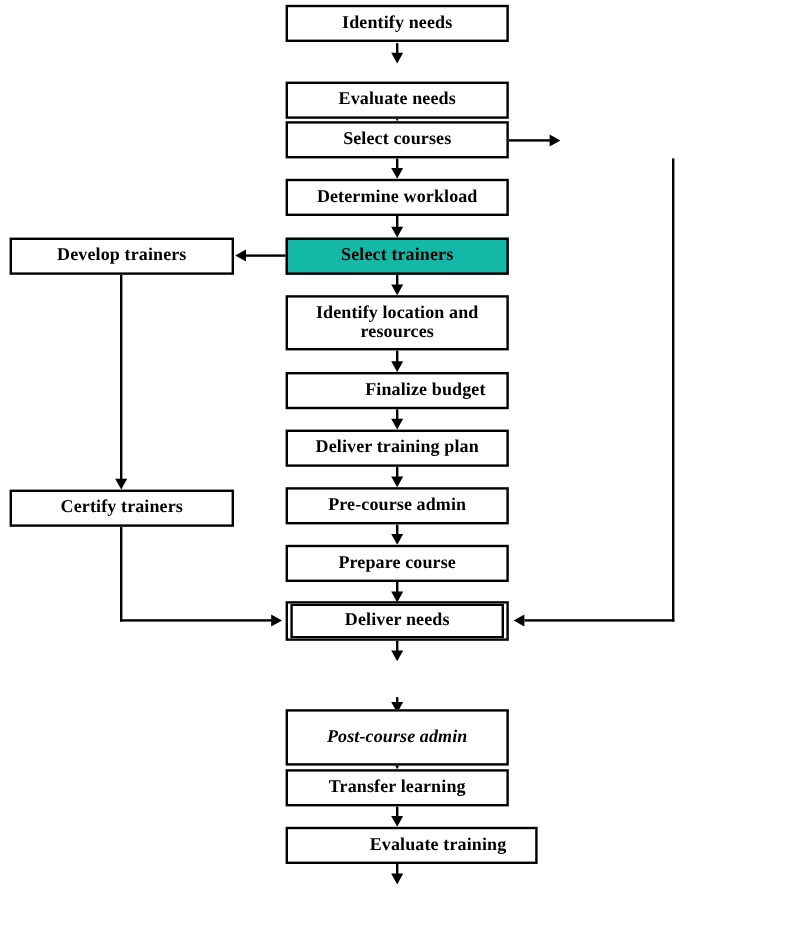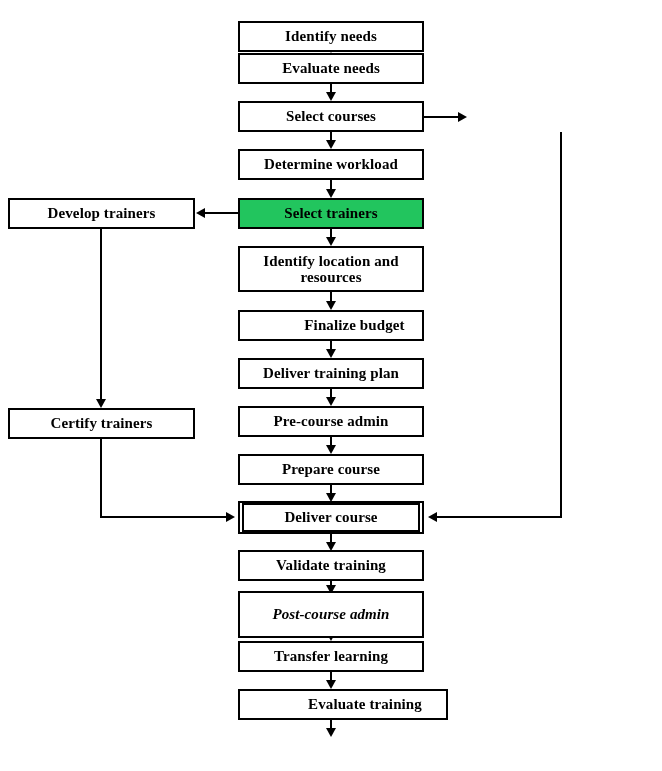--- a/index.html
+++ b/index.html
@@ -26,21 +26,21 @@
     align-items: center;
     justify-content: center;
     text-align: center;
     font-weight: bold;
     font-size: 15px;
     line-height: 1.08;
     color: #000000;
     letter-spacing: 0.1px;
   }
   .node.highlight {
-    background: #22c55e;
+    background: #14b8a6;
   }
   .node.double {
     border: 2px solid #000000;
     padding: 2px;
     background: #ffffff;
   }
   .node.double .inner {
     border: 2px solid #000000;
     width: 100%;
     height: 100%;
@@ -136,25 +136,25 @@
 
   <div class="conn v" style="left:330px; top:624px; height:10px;"></div>
   <div class="arrow down" style="left:326px; top:632px;"></div>
 
   <div class="conn v" style="left:330px; top:672px; height:10px;"></div>
   <div class="arrow down" style="left:326px; top:680px;"></div>
 
   <div class="conn v" style="left:330px; top:720px; height:10px;"></div>
   <div class="arrow down" style="left:326px; top:728px;"></div>
 
-  <div class="node" style="left:238px; top:21px; width:186px; height:31px;text-align:center;">
+  <div class="node" style="left:238px; top:4px; width:186px; height:31px;text-align:center;">
     <span>Identify needs</span>
   </div>
 
-  <div class="node" style="left:238px; top:53px; width:186px; height:31px;">
+  <div class="node" style="left:238px; top:68px; width:186px; height:31px;">
     <span>Evaluate needs</span>
   </div>
 
   <div class="node" style="left:238px; top:101px; width:186px; height:31px;">
     <span>Select courses</span>
   </div>
 
 
   <div class="node" style="left:238px; top:149px; width:186px; height:31px;">
     <span>Determine workload</span>
@@ -187,27 +187,24 @@
   <div class="node" style="left:238px; top:406px; width:186px; height:31px;">
     <span>Pre-course admin</span>
   </div>
 
   <div class="node" style="left:238px; top:454px; width:186px; height:31px;">
     <span>Prepare course</span>
   </div>
 
   <div class="node double" style="left:238px; top:501px; width:186px; height:33px;">
     <div class="inner">
-      <span>Deliver course</span>
+      <span>Deliver needs</span>
     </div>
   </div>
 
-  <div class="node" style="left:238px; top:550px; width:186px; height:31px;">
-    <span>Validate training</span>
-  </div>
 
   <div class="node" style="left:238px; top:591px; width:186px; height:47px;font-style:italic;">
     <span>Post-course admin</span>
   </div>
 
   <div class="node" style="left:238px; top:641px; width:186px; height:31px;text-align:center;">
     <span>Transfer learning</span>
   </div>
 
   <div class="node" style="left:238px; top:689px; width:210px; height:31px;padding-left:44px;">

